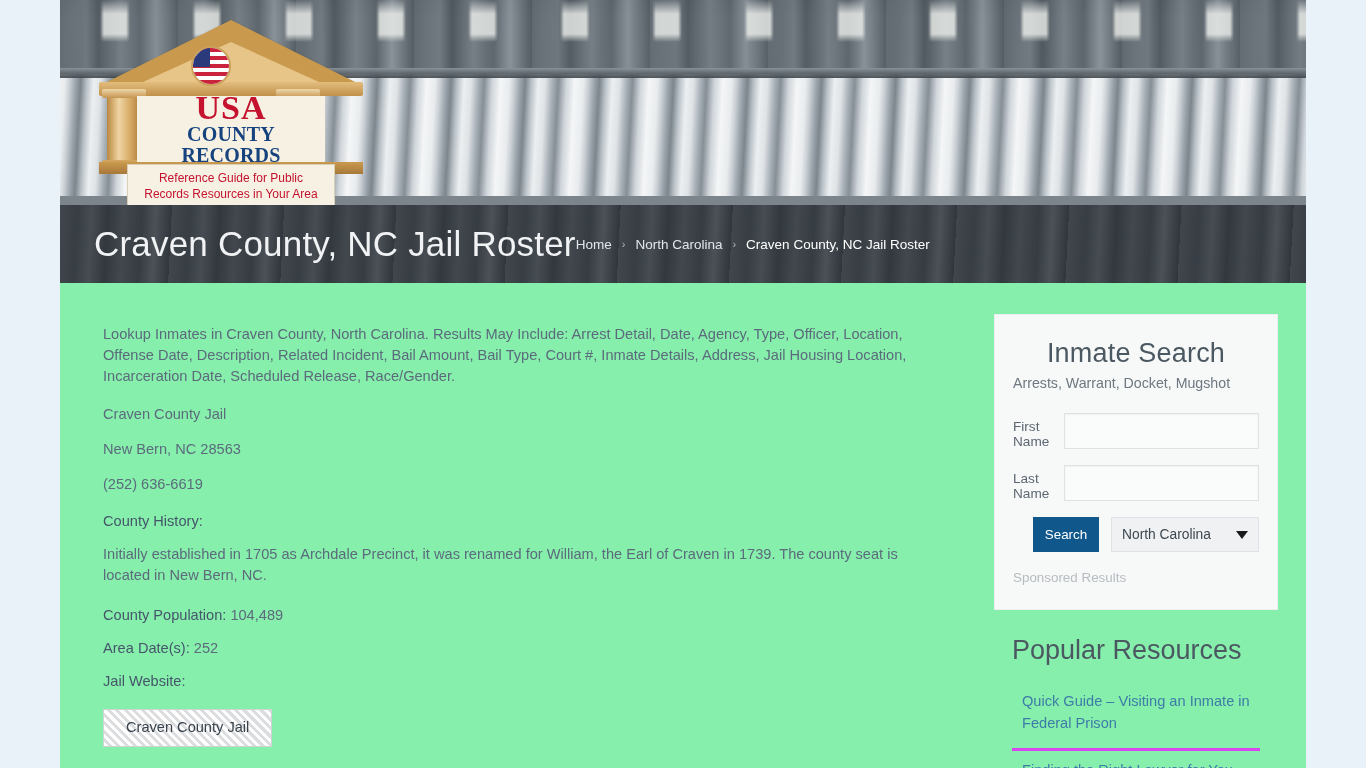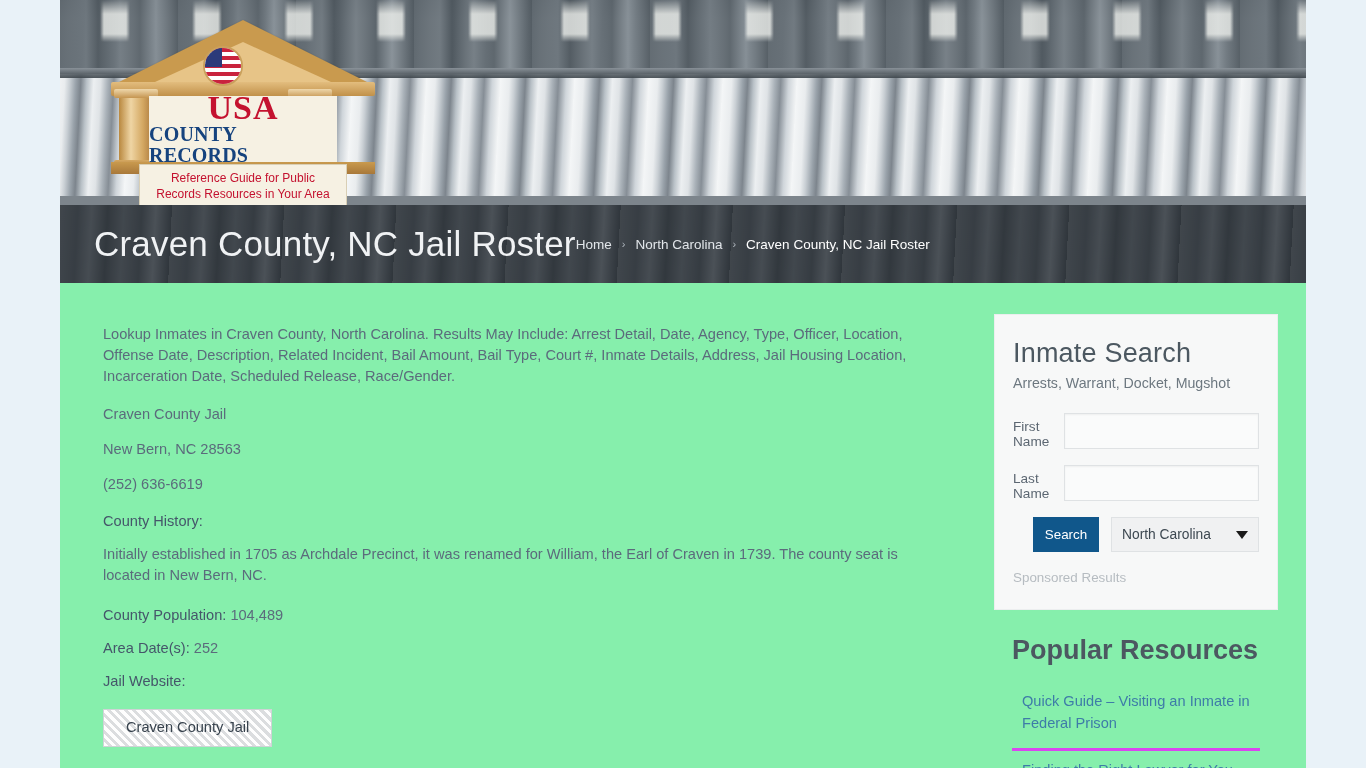--- a/index.html
+++ b/index.html
@@ -64,23 +64,24 @@
     opacity:.9;
   }
   .banner-bottombar {
     position:absolute; left:0; right:0; bottom:0; height:9px;
     background:#7d858c;
   }
 
   
   .logo {
     position: absolute;
-    left: 51px; top: 20px;
+    left: 39px; top: 20px;
     width: 224px; height: 175px;
     z-index: 4;
+    text-align: center;
   }
   .logo-roof {
     position:absolute; left:0; top:0; width:0; height:0;
     border-left: 132px solid transparent;
     border-right: 132px solid transparent;
     border-bottom: 66px solid #c99a4e;
     filter: drop-shadow(0 1px 1px rgba(0,0,0,.4));
   }
   .logo-roof-inner {
     position:absolute; left:33px; top:22px; width:0; height:0;
@@ -229,21 +230,21 @@
     padding: 31px 0 0 14px;
   }
   .widget-search {
     width: 284px;
     background:#f7f8f8;
     border:1px solid #eceeef;
     padding: 22px 18px 24px 18px;
   }
   .widget-title {
     font-size:27px; font-weight:300; color:#4c5861;
-    margin:0 0 6px 0; line-height:32px; letter-spacing:.2px;
+    margin:0 0 6px 0; line-height:32px; letter-spacing:.2px;text-align:center;
   }
   .widget-sub {
     font-size:14.2px; color:#6d7880; margin:0 0 22px 0;
   }
   .field-row {
     display:flex; align-items:flex-end; margin-bottom: 16px;
   }
   .field-label {
     width: 88px; font-size:13.6px; color:#5c6772;
   }
@@ -286,21 +287,21 @@
   .sponsored {
     margin-top: 18px;
     font-size:13.4px; color:#b6bcc1;
   }
   .widget-resources {
     width: 284px;
     margin-top: 24px;
     padding: 0 18px;
   }
   .res-title {
-    font-size:27px; font-weight:700; color:#4c5861;
+    font-size:27px; font-weight:400; color:#4c5861;
     margin:0 0 16px 0; line-height:32px;
   }
   .res-item {
     padding: 8px 0 14px 10px;
     border-bottom:3px solid #d946ef;
   }
   .res-item:last-child { border-bottom:none; }
   .res-item a {
     color:#3e7ca8; text-decoration:none;
     font-size:14.6px; line-height:22px; display:block;

